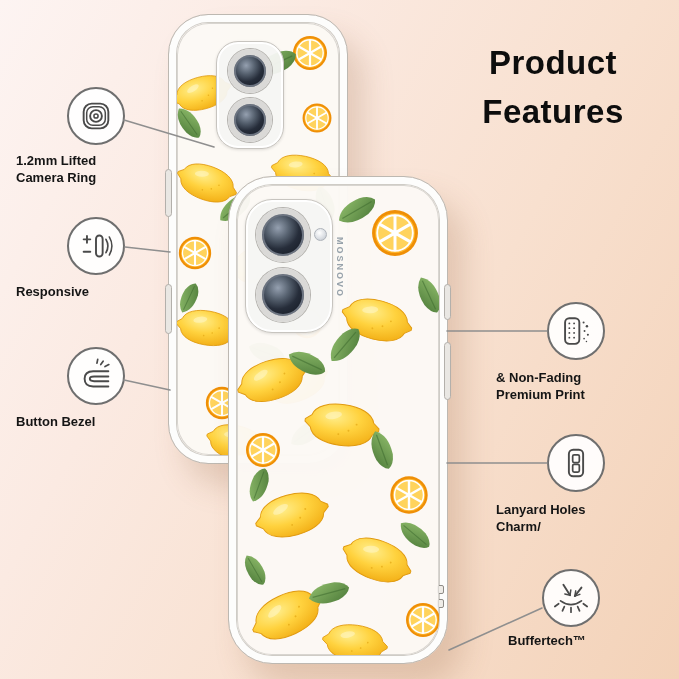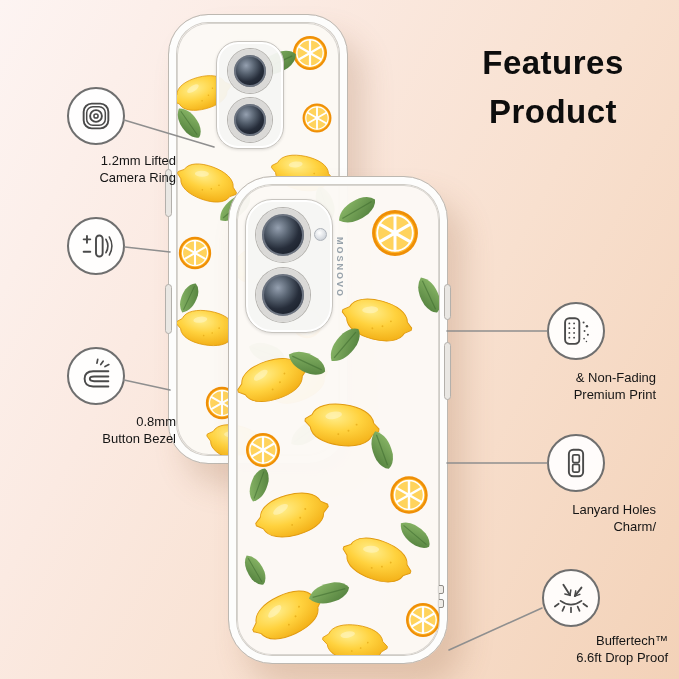--- a/index.html
+++ b/index.html
@@ -50,21 +50,21 @@
   .charm i{display:block;width:7px;height:9px;border:1px solid #8f8c87;border-radius:2px;
     background:#efece7;box-sizing:border-box;}
   
   .callout{
     position:absolute;width:58px;height:58px;border-radius:50%;
     border:2px solid #6f6f6f;background:rgba(255,255,255,0.92);box-sizing:border-box;
     display:flex;align-items:center;justify-content:center;
   }
   .callout svg{width:38px;height:38px;}
   .callout-label{
-    position:absolute;text-align:right;font-size:13px;font-weight:normal;
+    position:absolute;text-align:left;font-size:13px;font-weight:bold;
     color:#151515;line-height:17px;
   }
   .callout-label span{display:block;}
   
   #title{
     position:absolute;left:452px;top:38px;width:202px;text-align:center;
     font-size:33px;font-weight:bold;color:#0d0d0d;line-height:49px;letter-spacing:.5px;
   }
   #title span{display:block;}
   
@@ -270,22 +270,22 @@
       <line x1="124" y1="120" x2="214" y2="147"></line>
       <line x1="125" y1="247" x2="170" y2="252"></line>
       <line x1="124" y1="380" x2="170" y2="390"></line>
       <line x1="447" y1="331" x2="547" y2="331"></line>
       <line x1="447" y1="463" x2="547" y2="463"></line>
       <line x1="449" y1="650" x2="542" y2="608"></line>
     </g>
   </svg>
 
   <div id="title">
+    <span>Product</span>
     <span>Features</span>
-    <span>Product</span>
   </div>
 
   <div class="callout" style="left:67px;top:87px;">
     <svg viewBox="0 0 40 40">
       <g class="ico">
         <rect x="7" y="7" width="26" height="26" rx="8.5"></rect>
         <rect x="10.2" y="10.2" width="19.6" height="19.6" rx="6.5" stroke-width="1.6"></rect>
         <circle cx="20" cy="20" r="6.2"></circle>
         <circle cx="20" cy="20" r="2.2" stroke-width="1.6"></circle>
       </g>
@@ -301,33 +301,33 @@
       <g class="ico">
         <path d="M7,13 h7 M10.5,9.5 v7"></path>
         <path d="M7,26 h7"></path>
         <rect x="20" y="9" width="7" height="22" rx="3.5"></rect>
         <path d="M30.5,13 q4,7 0,14" stroke-width="1.8"></path>
         <path d="M34,10.5 q5.5,9.5 0,19" stroke-width="1.6"></path>
       </g>
     </svg>
   </div>
   <div class="callout-label" style="left:16px;top:283px;width:160px;">
+    <span>Responsive</span>
   </div>
 
   <div class="callout" style="left:67px;top:347px;">
     <svg viewBox="0 0 40 40">
       <g class="ico" stroke-width="2.4">
         <path d="M33,15 H17 Q8,15 8,23 Q8,31 17,31 H33"></path>
         <path d="M33,20.5 H18 Q13.5,20.5 13.5,23 Q13.5,25.5 18,25.5 H33" stroke-width="2"></path>
         <path d="M25,8 l2.5,-3.5 M29.5,10 l4,-2 M21,6.5 l0.8,-4" stroke-width="1.8"></path>
       </g>
     </svg>
   </div>
   <div class="callout-label" style="left:16px;top:413px;width:160px;">
-    <span>0.8mm</span>
     <span>Button Bezel</span>
   </div>
 
   <div class="callout" style="left:547px;top:302px;">
     <svg viewBox="0 0 40 40">
       <g class="ico">
         <rect x="8.5" y="6.5" width="15" height="27" rx="4.5"></rect>
       </g>
       <g fill="#4a4a4a">
         <circle cx="13" cy="12" r="1"></circle>
@@ -373,16 +373,15 @@
           <path d="M19,17 l-5.5,-1.2 M19,17 l0.8,-5.5" stroke-width="1.6"></path>
         <path d="M31,9 L24,18"></path>
           <path d="M24,18 l1,-5.5 M24,18 l5.3,-1.8" stroke-width="1.6"></path>
         <path d="M7,26 l-4,3 M13,29 l-2,4.5 M20,30 l0,5 M27,29 l2,4.5 M33,26 l4,3" stroke-width="1.8"></path>
         <path d="M9,23 Q20,31 31,23" stroke-width="1.8"></path>
       </g>
     </svg>
   </div>
   <div class="callout-label" style="left:508px;top:632px;width:160px;">
     <span>Buffertech™</span>
-    <span>6.6ft Drop Proof</span>
   </div>
 
 </div>
 
 </body></html>

